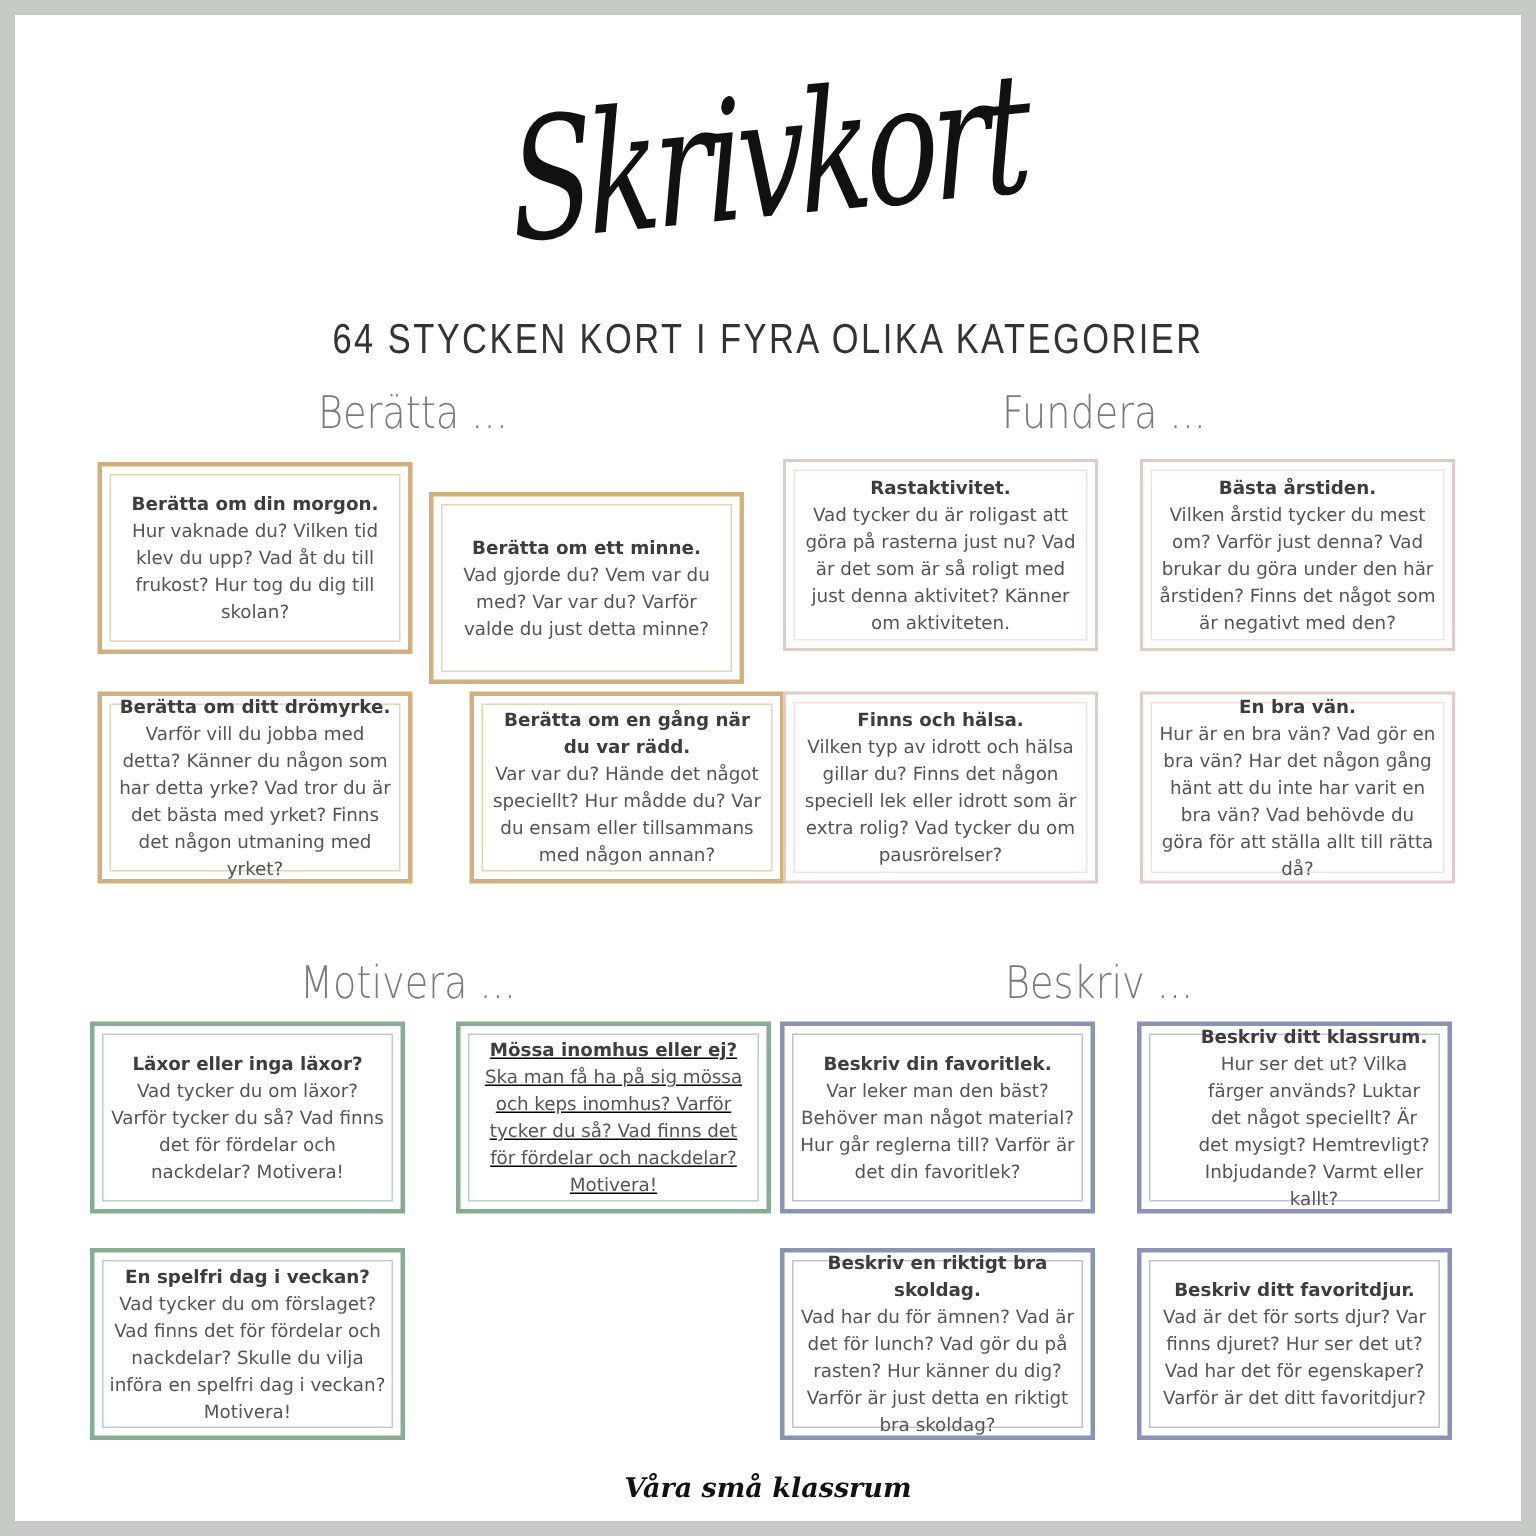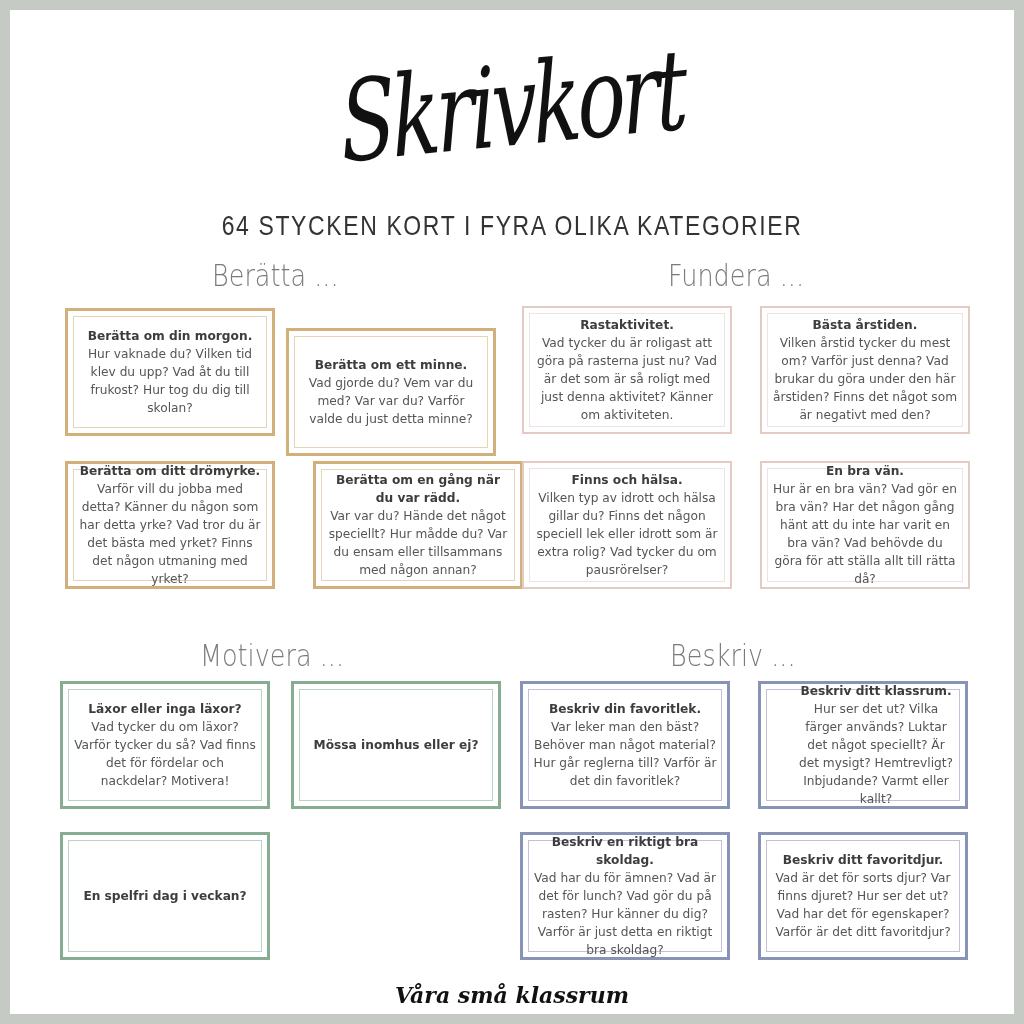--- a/index.html
+++ b/index.html
@@ -80,21 +80,21 @@
   .c-fundera { border: 2px solid #e3cbc3; }
   .c-motivera { border: 3px solid #86ad92; }
   .c-beskriv { border: 3px solid #8893b5; }
   .footer {
     position: absolute;
     left: 0; top: 972px; width: 1004px;
     text-align: center;
     font-family: "DejaVu Serif", serif;
     font-style: italic;
     font-weight: bold;
-    font-size: 22px;
+    font-size: 18px;
     color: #111;
   }
 </style>
 </head>
 <body>
 
 <div class="sheet">
 
   <div class="title">Skrivkort</div>
   <div class="subtitle">64 STYCKEN KORT I FYRA OLIKA KATEGORIER</div>
@@ -151,28 +151,30 @@
       </div>
   </div>
 
   <div class="cat-label" style="left:190px; top:628px;">Motivera ...</div>
   <div class="card c-motivera" style="left:50px; top:671px;">
     <div class="card-text">
         <span class="card-title">Läxor eller inga läxor?</span>
         <span class="card-body">Vad tycker du om läxor? Varför tycker du så? Vad finns det för fördelar och nackdelar? Motivera!</span>
       </div>
   </div>
-  <div class="card c-motivera" style="left:281px; top:671px;">
+  <div class="card c-motivera" style="left:294px; top:671px;text-decoration:underline;">
     <div class="card-text">
         <span class="card-title">Mössa inomhus eller ej?</span>
+        <span class="card-body">Ska man få ha på sig mössa och keps inomhus? Varför tycker du så? Vad finns det för fördelar och nackdelar? Motivera!</span>
       </div>
   </div>
   <div class="card c-motivera" style="left:50px; top:822px;">
     <div class="card-text">
         <span class="card-title">En spelfri dag i veckan?</span>
+        <span class="card-body">Vad tycker du om förslaget? Vad finns det för fördelar och nackdelar? Skulle du vilja införa en spelfri dag i veckan? Motivera!</span>
       </div>
   </div>
 
   <div class="cat-label" style="left:660px; top:628px;">Beskriv ...</div>
   <div class="card c-beskriv" style="left:510px; top:671px;">
     <div class="card-text">
         <span class="card-title">Beskriv din favoritlek.</span>
         <span class="card-body">Var leker man den bäst? Behöver man något material? Hur går reglerna till? Varför är det din favoritlek?</span>
       </div>
   </div>

